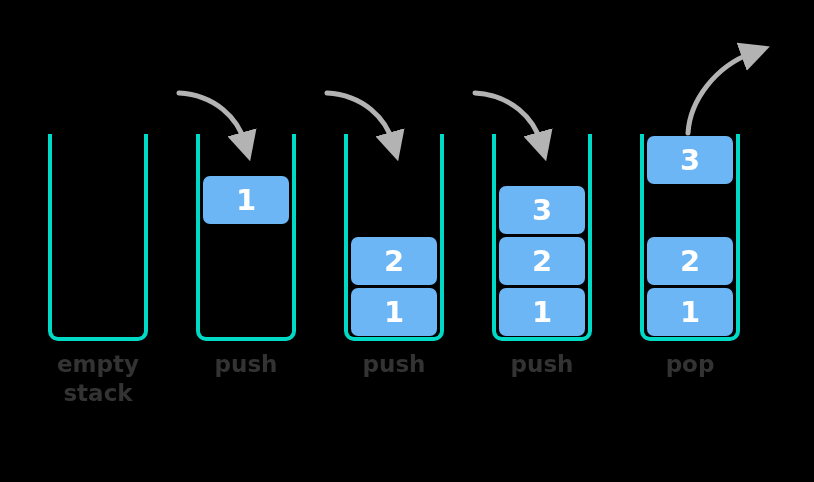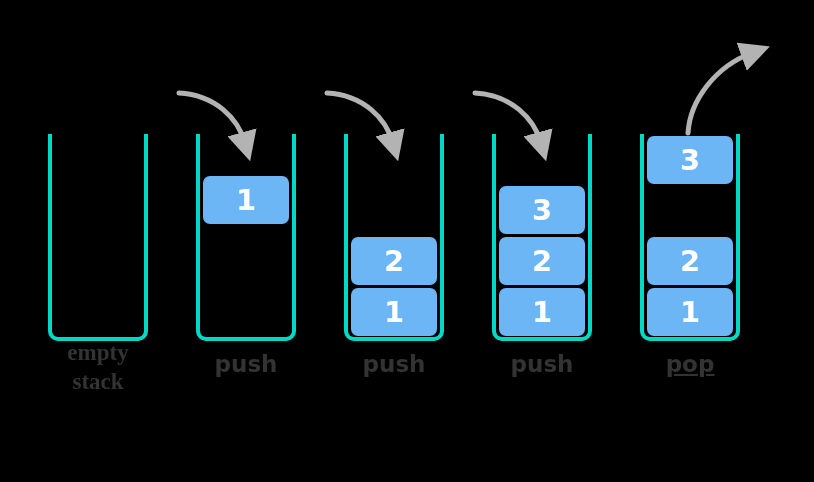--- a/index.html
+++ b/index.html
@@ -101,21 +101,21 @@
 
     <path d="M327,93 C363,95 386,118 393,143" stroke="#b3b3b3" stroke-width="5" fill="none" stroke-linecap="round" marker-end="url(#ahead)"></path>
 
     <path d="M475,93 C511,95 534,118 541,143" stroke="#b3b3b3" stroke-width="5" fill="none" stroke-linecap="round" marker-end="url(#ahead)"></path>
 
     <path d="M688,133 C690,100 716,66 752,53" stroke="#b3b3b3" stroke-width="5" fill="none" stroke-linecap="round" marker-end="url(#ahead)"></path>
   </svg>
 
   <div class="column" style="left:48px; top:134px;">
     <div class="vessel"></div>
-    <div class="caption" style="top:204px;font-family:Liberation Serif, serif;">empty
+    <div class="caption" style="top:216px;">empty
 stack</div>
   </div>
 
   <div class="column" style="left:196px; top:134px;">
     <div class="vessel"></div>
     <div class="tile" style="top:42px;">1</div>
     <div class="caption" style="top:216px;">push</div>
   </div>
 
   <div class="column" style="left:344px; top:134px;">
@@ -131,16 +131,16 @@
     <div class="tile" style="top:103px;">2</div>
     <div class="tile" style="top:154px;">1</div>
     <div class="caption" style="top:216px;">push</div>
   </div>
 
   <div class="column" style="left:640px; top:134px;">
     <div class="vessel"></div>
     <div class="tile" style="top:2px;">3</div>
     <div class="tile" style="top:103px;">2</div>
     <div class="tile" style="top:154px;">1</div>
-    <div class="caption" style="top:216px;text-decoration:underline;">pop</div>
+    <div class="caption" style="top:216px;">pop</div>
   </div>
 
 </div>
 
 </body></html>

